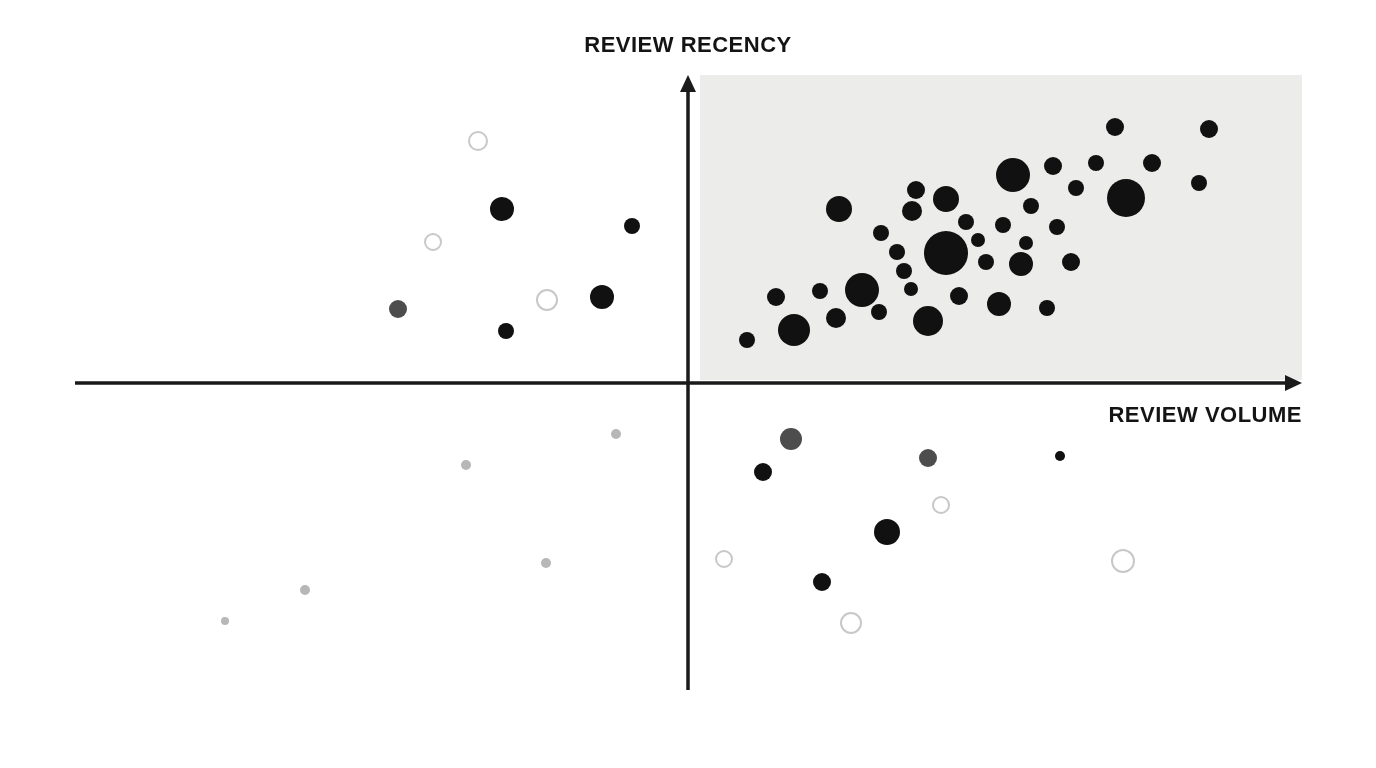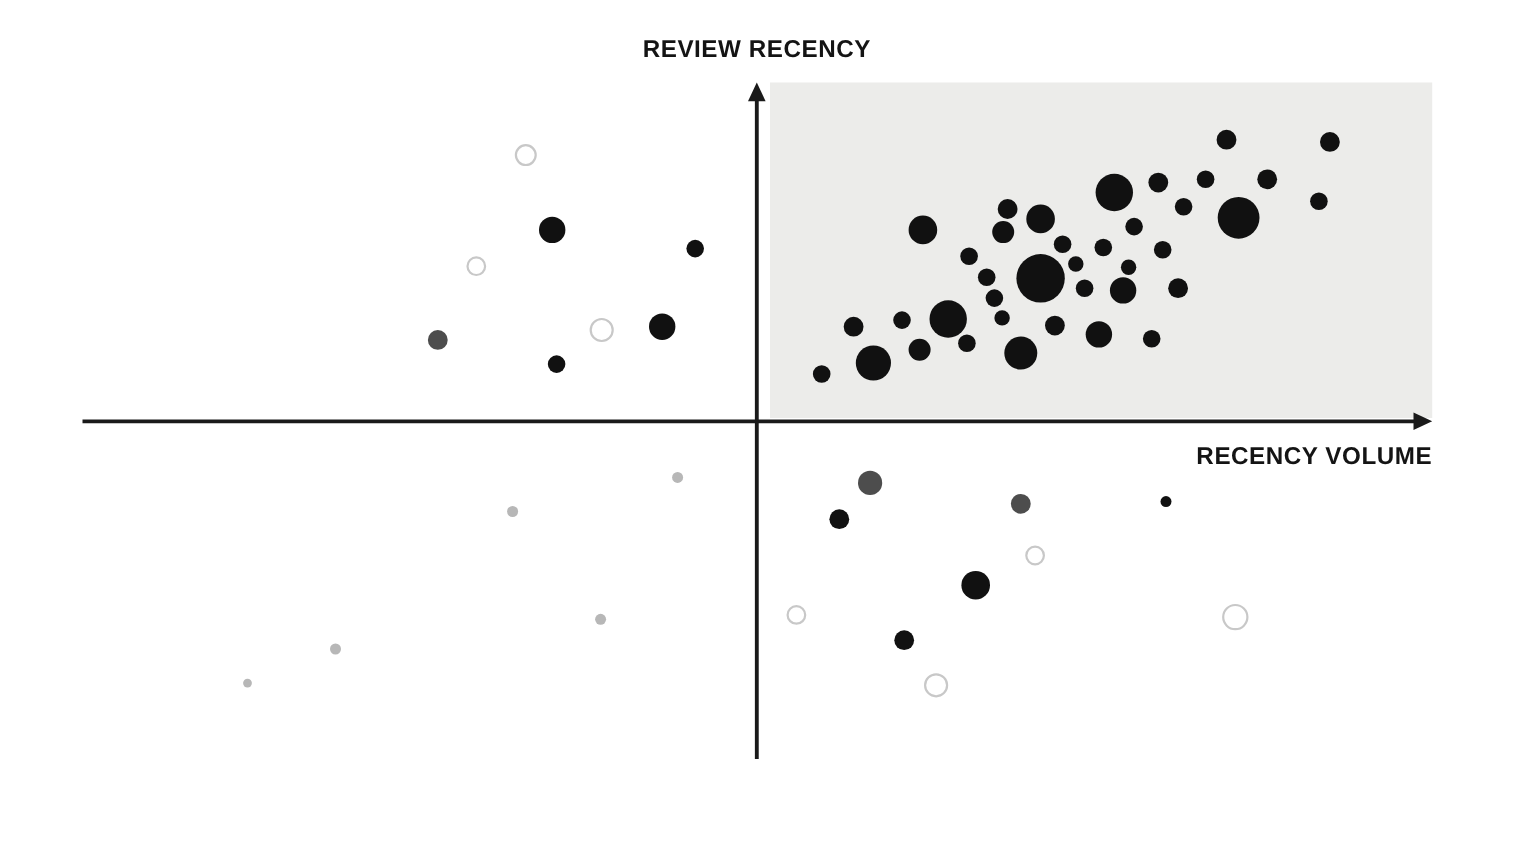--- a/index.html
+++ b/index.html
@@ -112,14 +112,14 @@
         <circle cx="887" cy="532" r="13" fill="#111111"></circle>
         <circle cx="724" cy="559" r="8" fill="#ffffff" stroke="#c8c8c8" stroke-width="2"></circle>
         <circle cx="1123" cy="561" r="11" fill="#ffffff" stroke="#c8c8c8" stroke-width="2"></circle>
         <circle cx="822" cy="582" r="9" fill="#111111"></circle>
         <circle cx="851" cy="623" r="10" fill="#ffffff" stroke="#c8c8c8" stroke-width="2"></circle>
       </g>
   </svg>
 
   <div class="axis-label label-recency">REVIEW RECENCY</div>
 
-  <div class="axis-label label-volume">RECENCY VOLUME</div>
+  <div class="axis-label label-volume">REVIEW VOLUME</div>
 </div>
 
 </body></html>

